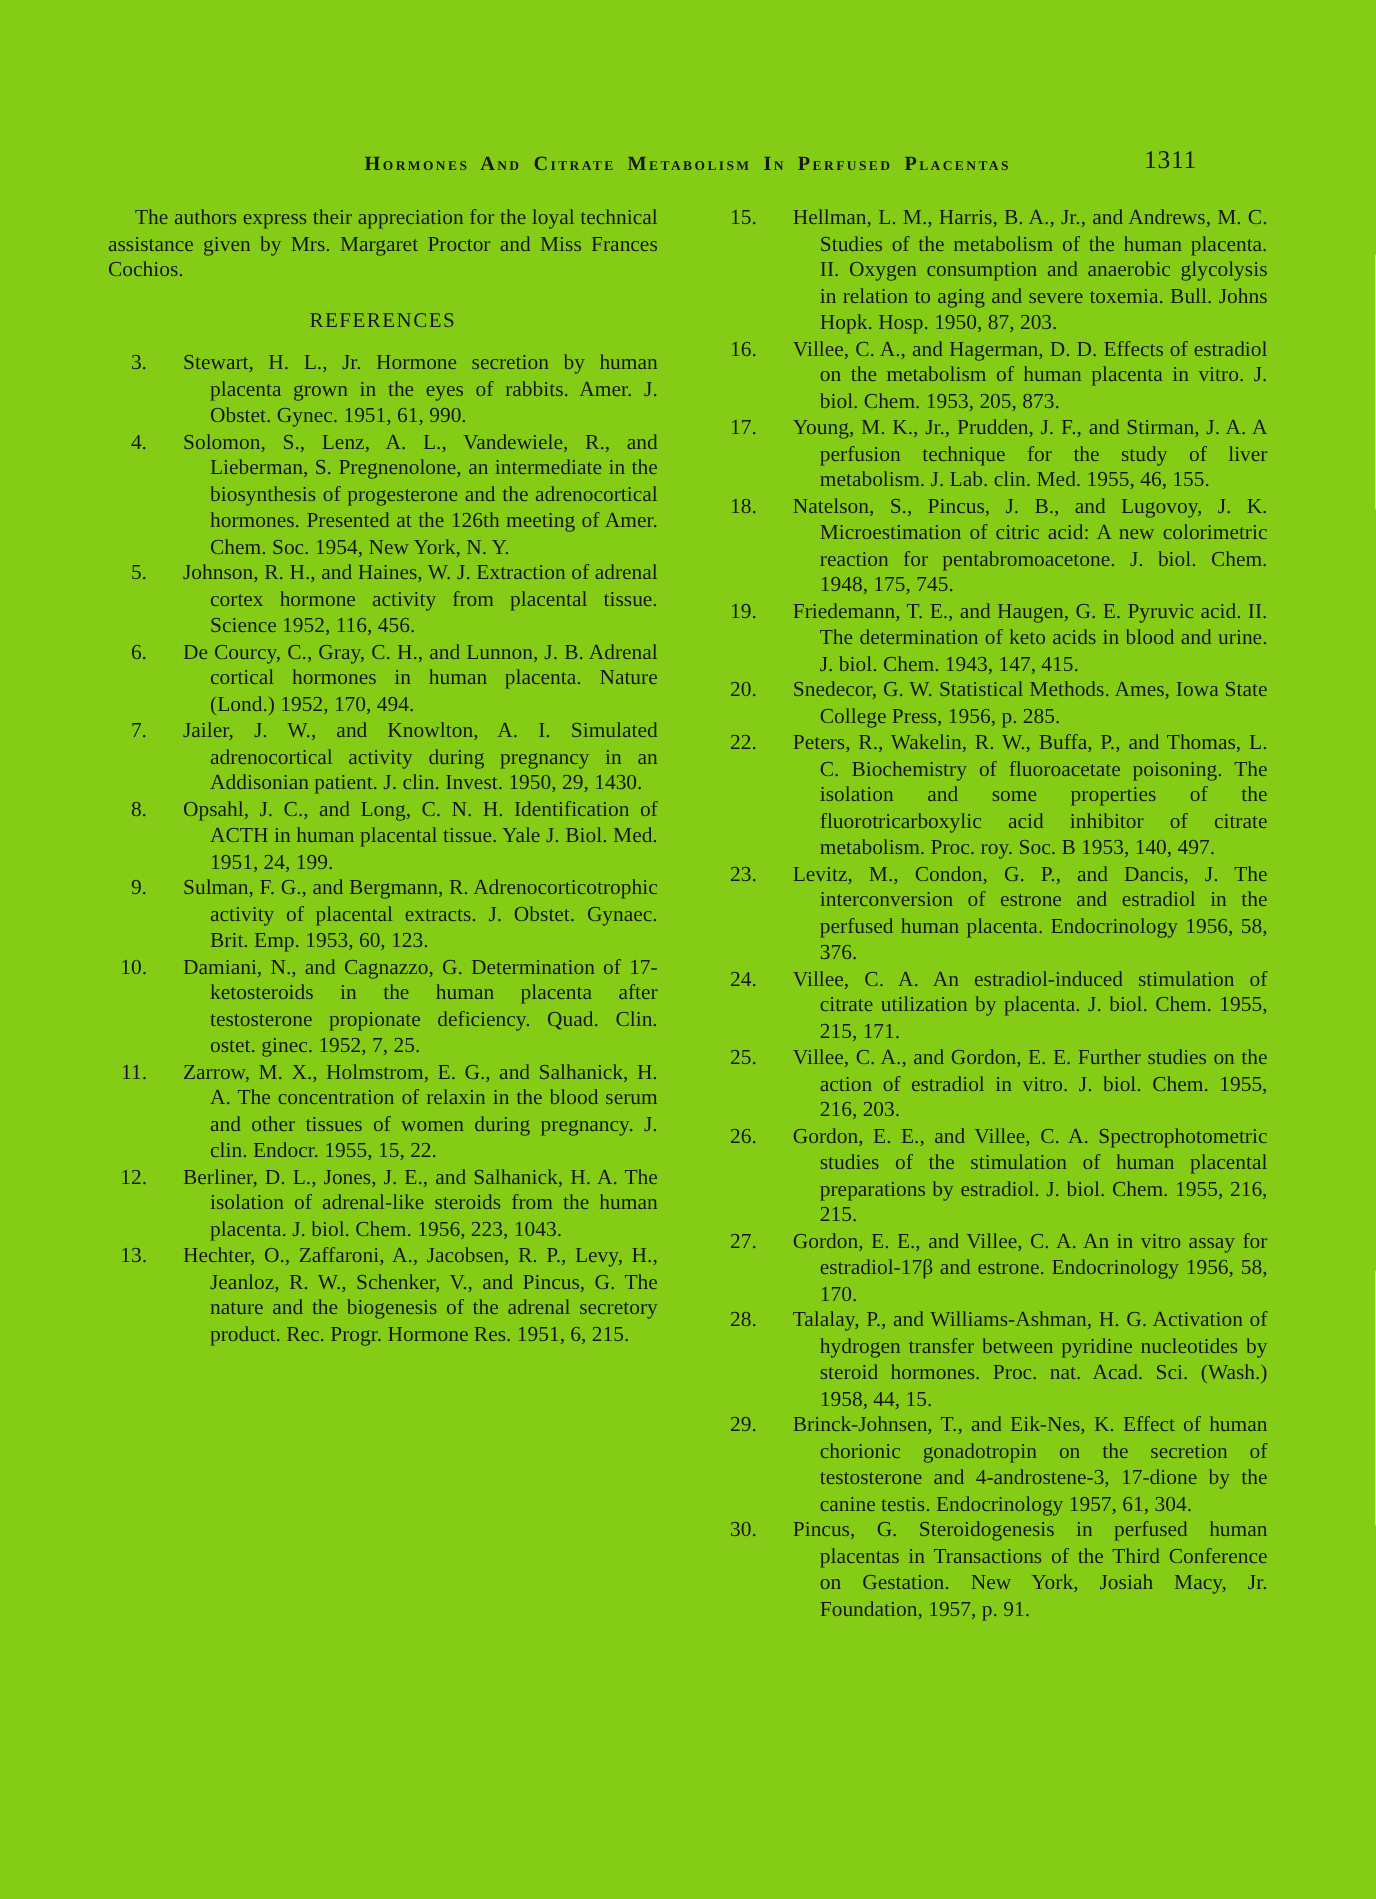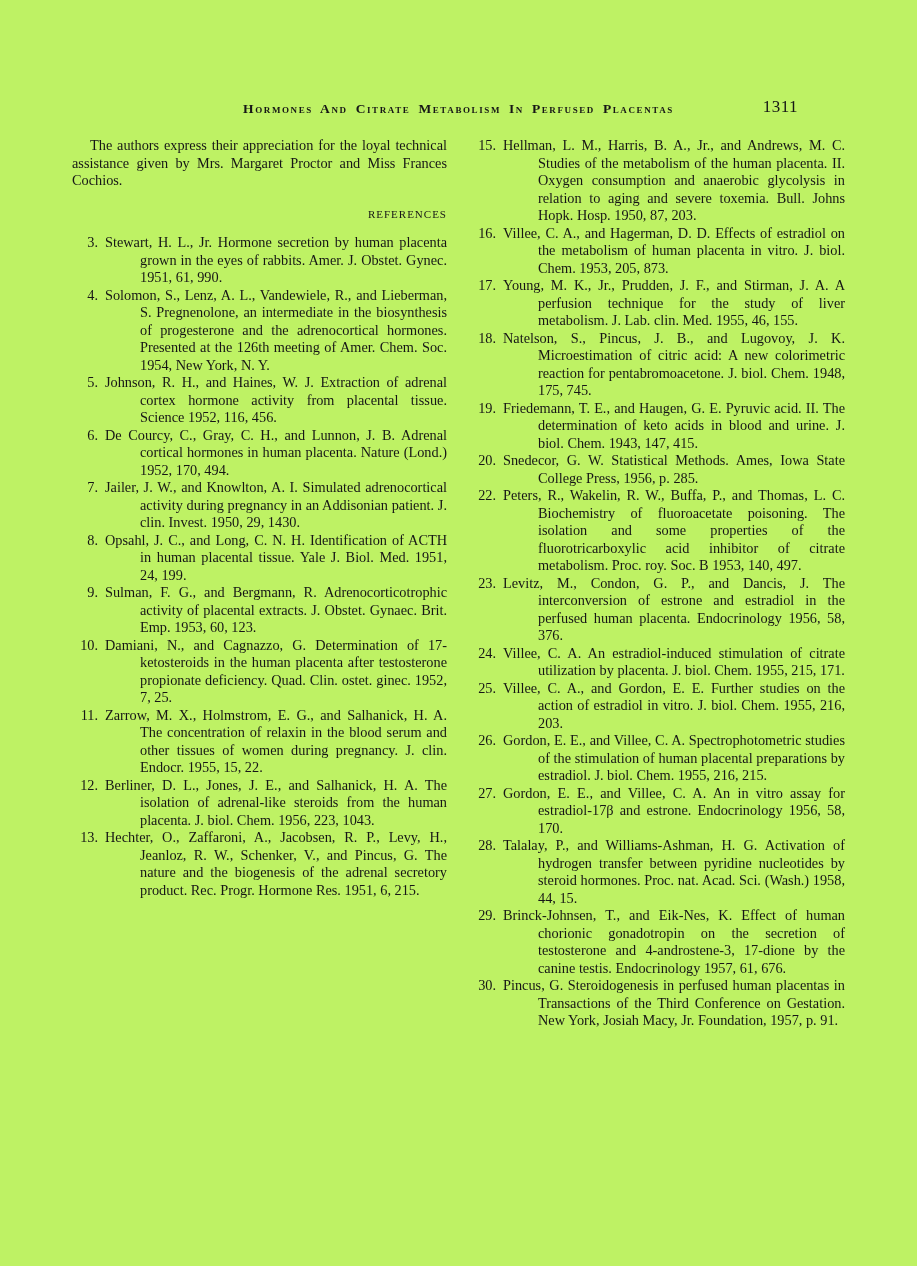--- a/index.html
+++ b/index.html
@@ -4,21 +4,21 @@
 <style>
   html, body {
     margin: 0;
     padding: 0;
     background: #ffffff;
   }
   .page {
     position: relative;
     width: 917px;
     height: 1266px;
-    background: #bef264;
+    background: #84cc16;
     color: #161616;
     font-family: "Liberation Serif", "DejaVu Serif", serif;
     overflow: hidden;
   }
   .header {
     position: absolute;
     top: 99px;
     left: 72px;
     right: 72px;
     height: 22px;
@@ -42,49 +42,49 @@
     top: -2px;
     font-size: 17px;
     letter-spacing: 0.5px;
   }
   .columns {
     position: absolute;
     top: 137px;
     left: 72px;
     width: 773px;
     display: flex;
-    gap: 23px;
+    gap: 40px;
     align-items: flex-start;
   }
   .col {
     width: 375px;
     font-size: 14.3px;
     line-height: 17.5px;
     text-align: justify;
   }
   .ack {
     margin: 0;
     text-indent: 18px;
   }
   .refs-heading {
     margin: 16px 0 11px 0;
-    text-align: right;
+    text-align: center;
     text-indent: 0;
-    font-size: 11px;
+    font-size: 14px;
     letter-spacing: 1px;
     font-weight: normal;
   }
   .ref {
     padding-left: 68px;
     text-indent: -68px;
   }
   .ref-num {
     display: inline-block;
     width: 26px;
-    margin-right: 7px;
+    margin-right: 24px;
     text-align: right;
     text-indent: 0;
   }
 </style>
 </head>
 <body>
 
 <div class="page">
 
   <div class="header">
@@ -118,18 +118,18 @@
       <div class="ref"><span class="ref-num">18.</span><span class="ref-text">Natelson, S., Pincus, J. B., and Lugovoy, J. K. Microestimation of citric acid: A new colorimetric reaction for pentabromoacetone. J. biol. Chem. 1948, 175, 745.</span></div>
       <div class="ref"><span class="ref-num">19.</span><span class="ref-text">Friedemann, T. E., and Haugen, G. E. Pyruvic acid. II. The determination of keto acids in blood and urine. J. biol. Chem. 1943, 147, 415.</span></div>
       <div class="ref"><span class="ref-num">20.</span><span class="ref-text">Snedecor, G. W. Statistical Methods. Ames, Iowa State College Press, 1956, p. 285.</span></div>
       <div class="ref"><span class="ref-num">22.</span><span class="ref-text">Peters, R., Wakelin, R. W., Buffa, P., and Thomas, L. C. Biochemistry of fluoroacetate poisoning. The isolation and some properties of the fluorotricarboxylic acid inhibitor of citrate metabolism. Proc. roy. Soc. B 1953, 140, 497.</span></div>
       <div class="ref"><span class="ref-num">23.</span><span class="ref-text">Levitz, M., Condon, G. P., and Dancis, J. The interconversion of estrone and estradiol in the perfused human placenta. Endocrinology 1956, 58, 376.</span></div>
       <div class="ref"><span class="ref-num">24.</span><span class="ref-text">Villee, C. A. An estradiol-induced stimulation of citrate utilization by placenta. J. biol. Chem. 1955, 215, 171.</span></div>
       <div class="ref"><span class="ref-num">25.</span><span class="ref-text">Villee, C. A., and Gordon, E. E. Further studies on the action of estradiol in vitro. J. biol. Chem. 1955, 216, 203.</span></div>
       <div class="ref"><span class="ref-num">26.</span><span class="ref-text">Gordon, E. E., and Villee, C. A. Spectrophotometric studies of the stimulation of human placental preparations by estradiol. J. biol. Chem. 1955, 216, 215.</span></div>
       <div class="ref"><span class="ref-num">27.</span><span class="ref-text">Gordon, E. E., and Villee, C. A. An in vitro assay for estradiol-17β and estrone. Endocrinology 1956, 58, 170.</span></div>
       <div class="ref"><span class="ref-num">28.</span><span class="ref-text">Talalay, P., and Williams-Ashman, H. G. Activation of hydrogen transfer between pyridine nucleotides by steroid hormones. Proc. nat. Acad. Sci. (Wash.) 1958, 44, 15.</span></div>
-      <div class="ref"><span class="ref-num">29.</span><span class="ref-text">Brinck-Johnsen, T., and Eik-Nes, K. Effect of human chorionic gonadotropin on the secretion of testosterone and 4-androstene-3, 17-dione by the canine testis. Endocrinology 1957, 61, 676.</span></div>
+      <div class="ref"><span class="ref-num">29.</span><span class="ref-text">Brinck-Johnsen, T., and Eik-Nes, K. Effect of human chorionic gonadotropin on the secretion of testosterone and 4-androstene-3, 17-dione by the canine testis. Endocrinology 1957, 61, 304.</span></div>
       <div class="ref"><span class="ref-num">30.</span><span class="ref-text">Pincus, G. Steroidogenesis in perfused human placentas in Transactions of the Third Conference on Gestation. New York, Josiah Macy, Jr. Foundation, 1957, p. 91.</span></div>
     </div>
 
   </div>
 </div>
 
 </body></html>

